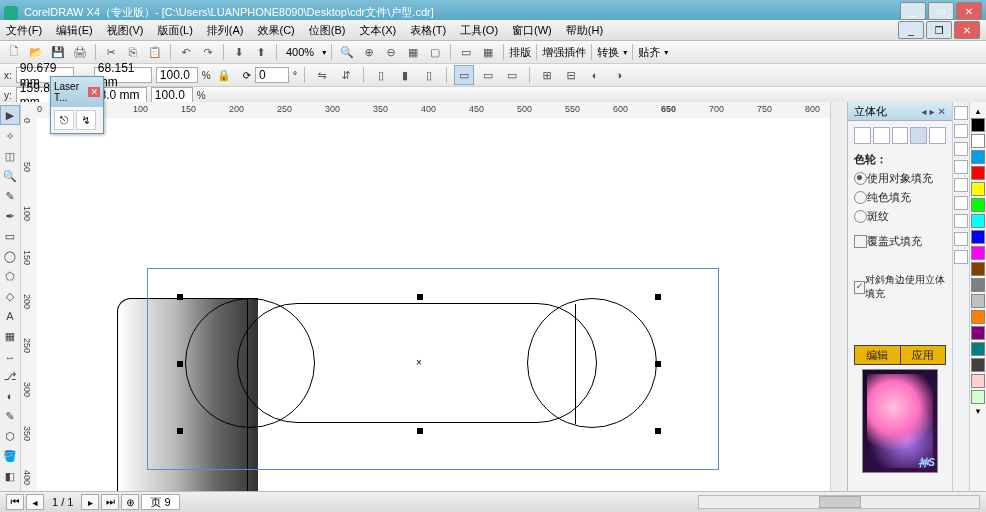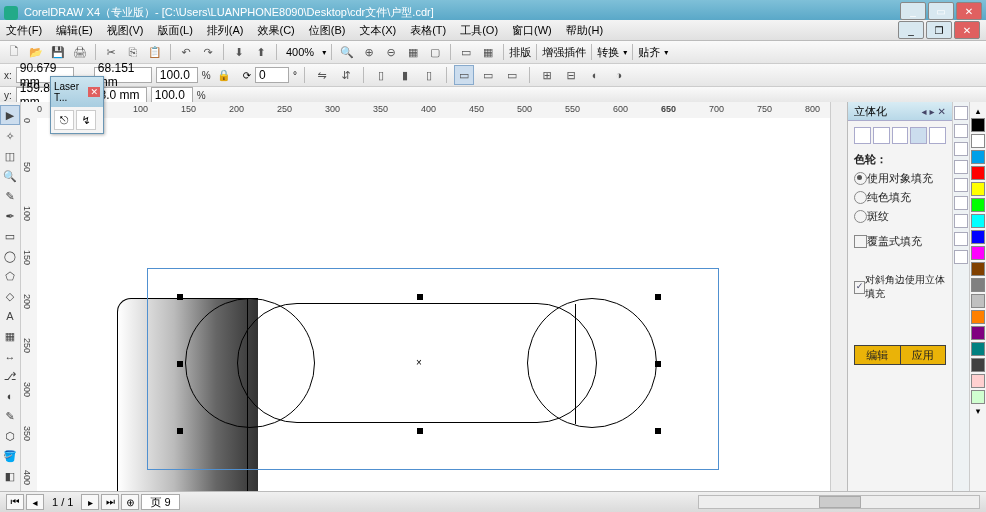--- a/index.html
+++ b/index.html
@@ -297,20 +297,24 @@
           <span>覆盖式填充</span>
         </div>
       <div class="dockrow" style="margin-top:24px">
           <span class="check sel"></span>
           <span style="font-size:10px">对斜角边使用立体填充</span>
         </div>
       <div class="grpbtns" style="margin-top:44px">
         <div class="grpbtn">编辑</div>
         <div class="grpbtn">应用</div>
       </div>
+      <div class="promo">
+        <div class="char"></div>
+        <div class="logo">神S</div>
+      </div>
     </div>
   </div>
 
   <div class="dockstrip">
     <div class="stripicon"></div>
     <div class="stripicon"></div>
     <div class="stripicon"></div>
     <div class="stripicon"></div>
     <div class="stripicon"></div>
     <div class="stripicon"></div>

